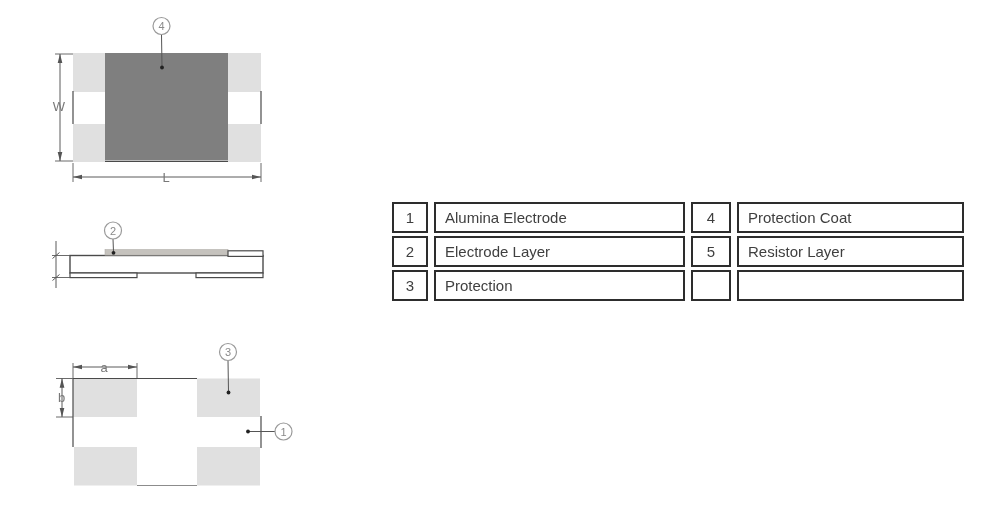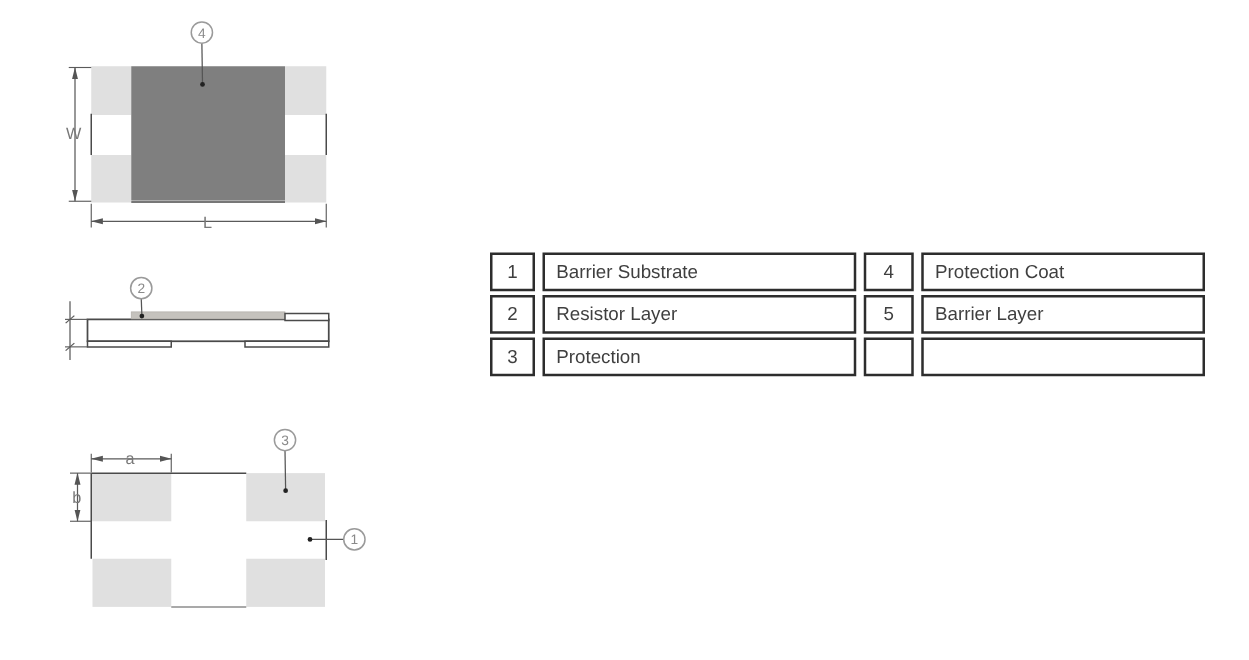--- a/index.html
+++ b/index.html
@@ -138,26 +138,26 @@
       <line class="leader" x1="275" y1="431.5" x2="248" y2="431.5"></line>
       <circle class="dot" cx="248" cy="431.5" r="1.9"></circle>
       <circle class="callout-circle" cx="283.5" cy="431.5" r="8.5"></circle>
       <text class="callouttxt" x="283.5" y="435.5">1</text>
     </g>
   </g>
 </svg>
 
 <div class="legend">
   <div class="cell num">1</div>
-  <div class="cell name">Barrier Substrate</div>
+  <div class="cell name">Alumina Electrode</div>
   <div class="cell num">4</div>
   <div class="cell name">Protection Coat</div>
 
   <div class="cell num">2</div>
+  <div class="cell name">Electrode Layer</div>
+  <div class="cell num">5</div>
   <div class="cell name">Resistor Layer</div>
-  <div class="cell num">5</div>
-  <div class="cell name">Barrier Layer</div>
 
   <div class="cell num">3</div>
   <div class="cell name">Protection</div>
   <div class="cell num"></div>
   <div class="cell name"></div>
 </div>
 
 </body></html>

